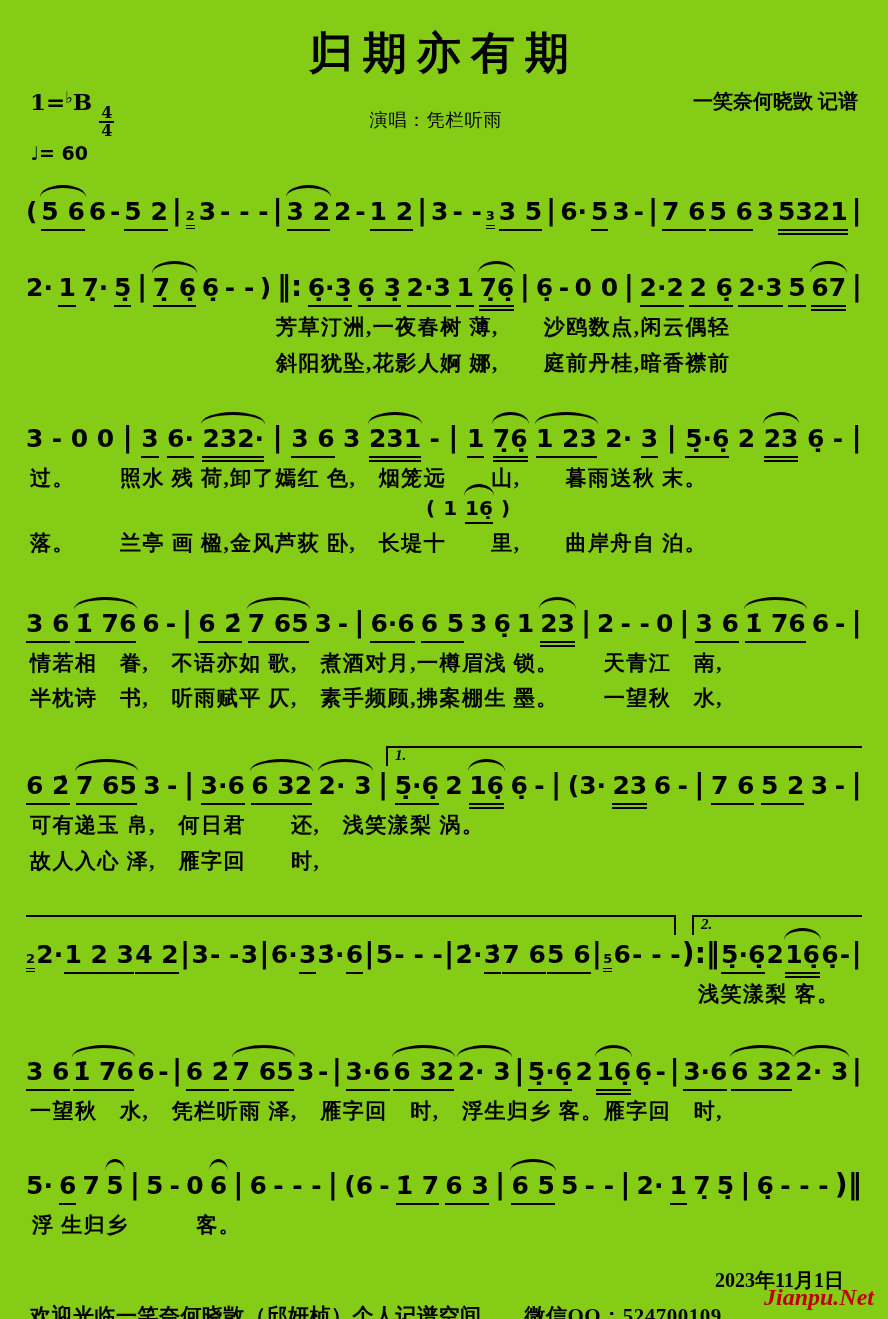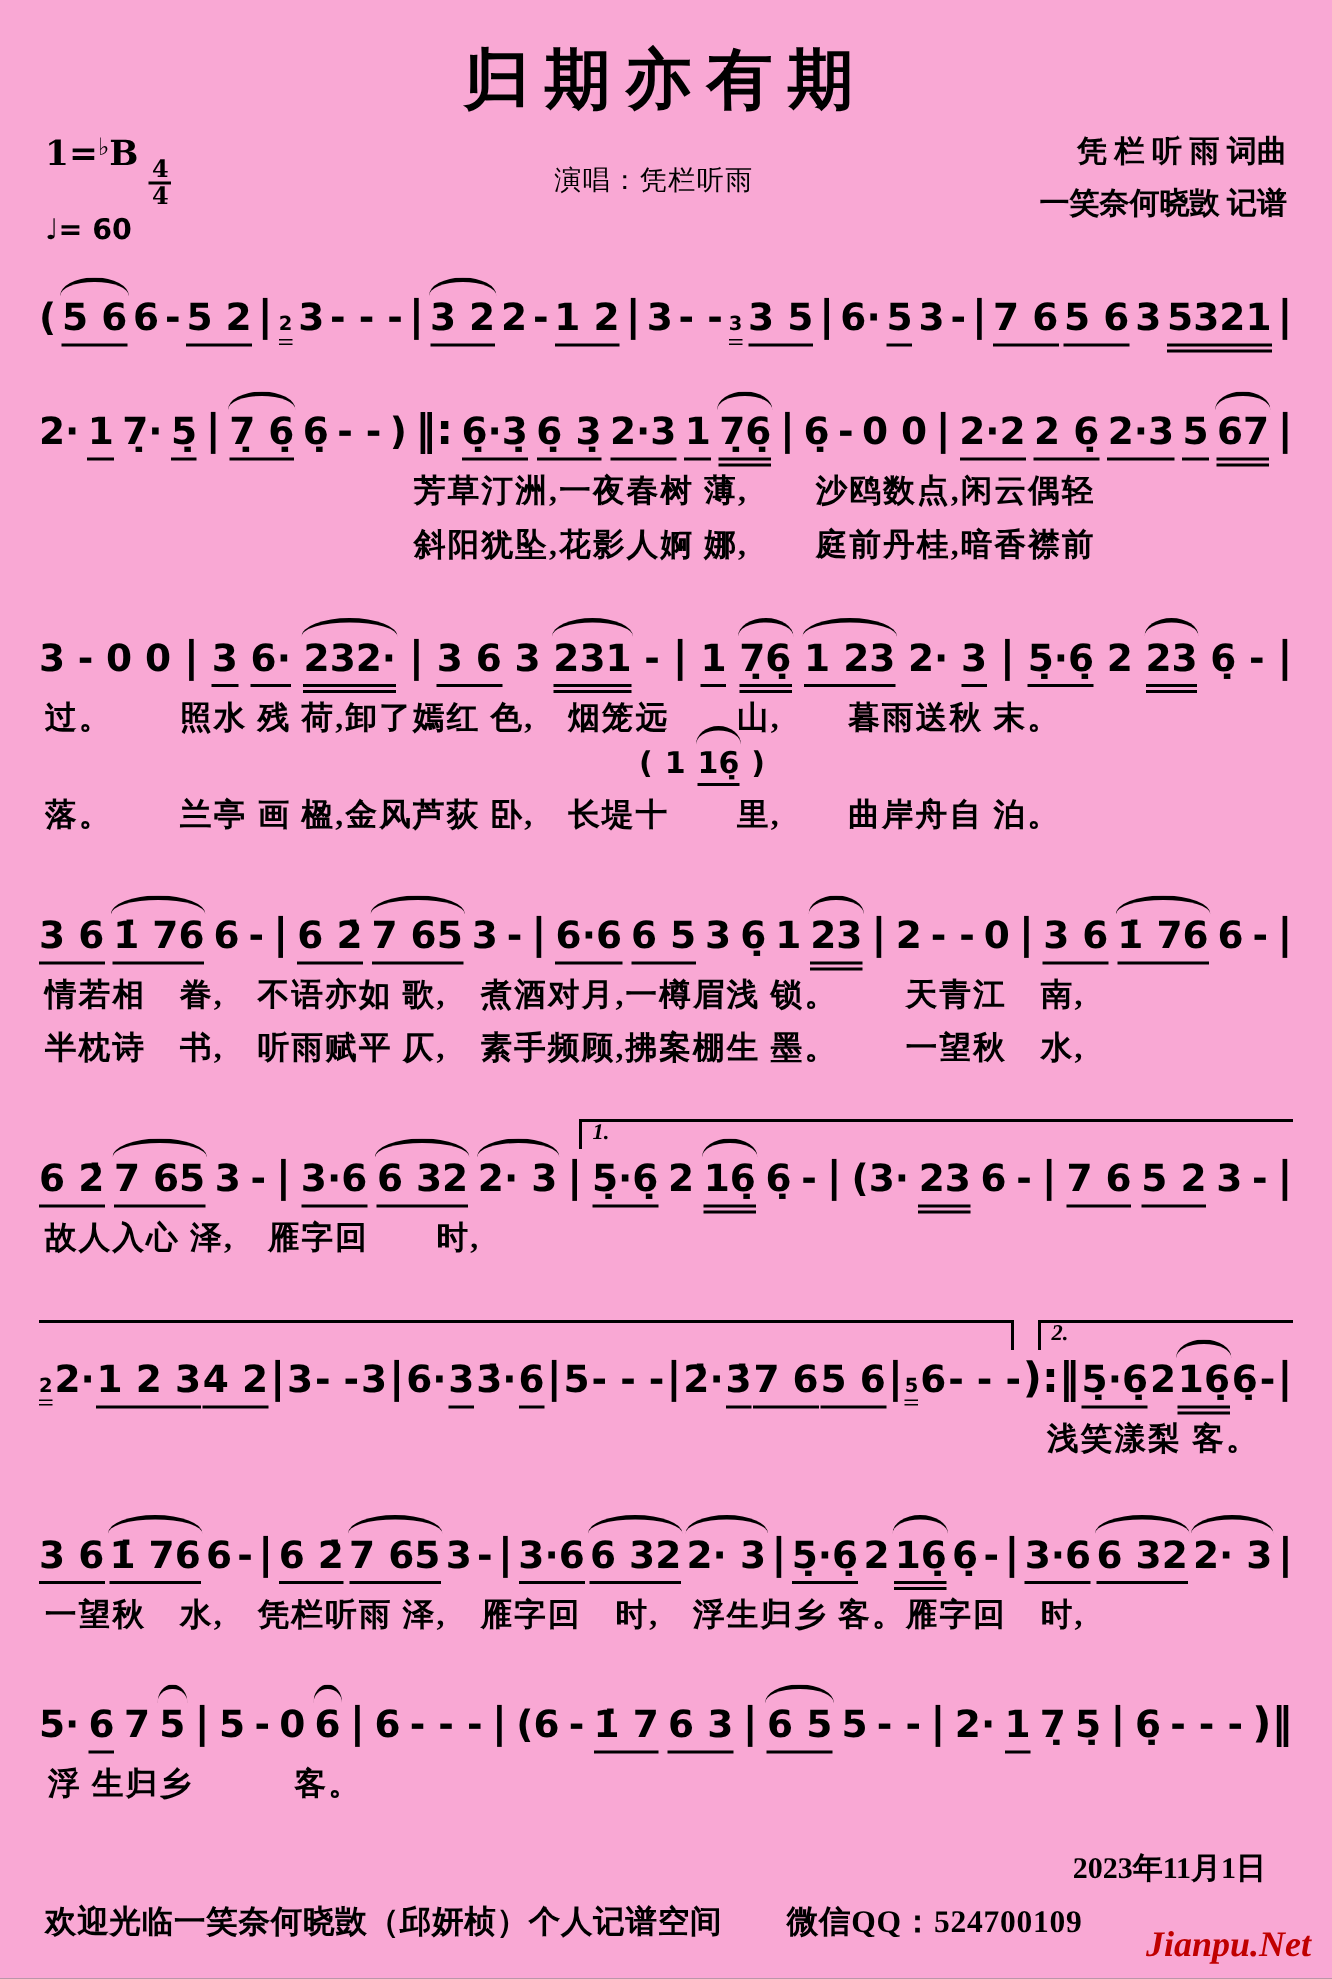--- a/index.html
+++ b/index.html
@@ -1,16 +1,16 @@
 <!DOCTYPE html>
 <html><head>
 <meta charset="utf-8">
 <style>
   html,body{margin:0;padding:0;background:#888;}
-  .page{width:888px;height:1319px;background:#f9a8d4;position:relative;overflow:hidden;
+  .page{width:888px;height:1319px;background:#84cc16;position:relative;overflow:hidden;
         font-family:"Liberation Serif",serif;color:#000;margin:0 auto;}
   
   .title{margin:30px 0 0 0;text-align:center;font-size:44px;font-weight:900;letter-spacing:10px;line-height:1.1;}
   .headrow{position:relative;height:96px;margin-top:4px;}
   .keysig{position:absolute;left:30px;top:6px;font-family:"DejaVu Serif",serif;font-weight:700;font-size:23px;line-height:1.25;}
   .keysig .flat{font-size:16px;vertical-align:7px;}
   .frac{display:inline-flex;flex-direction:column;line-height:1;font-size:16px;vertical-align:-8px;margin-left:7px;font-weight:700;text-align:center;}
   .frac i{font-style:normal;padding:0 2px;}
   .frac i:first-child{border-bottom:2px solid #000;}
   .tempo{font-family:"DejaVu Sans",sans-serif;font-weight:700;font-size:19px;margin-top:3px;}
@@ -59,21 +59,20 @@
   <div class="headrow">
     <div class="keysig">
       <div><span>1=</span><span class="flat">♭</span><b>B</b><span class="frac">
             <i>4</i>
             <i>4</i>
           </span></div>
       <div class="tempo">♩= 60</div>
     </div>
     <div class="singer">演唱：凭栏听雨</div>
     <div class="credits">
-      <div>凭 栏 听 雨  词曲</div>
       <div>一笑奈何晓敳  记谱</div>
     </div>
   </div>
 
   <div id="systems">
       <div class="system">
         <div class="notes">
           <span class="tok">(</span>
           <span class="tok u1 tie">5 6</span>
           <span class="tok">6</span>
@@ -231,20 +230,21 @@
           <span class="tok u2">23</span>
           <span class="tok">6</span>
           <span class="tok">-</span>
           <span class="tok bar">|</span>
           <span class="tok u1">7 6</span>
           <span class="tok u1">5 2</span>
           <span class="tok">3</span>
           <span class="tok">-</span>
           <span class="tok bar">|</span>
         </div>
+        <div class="lyrics" style="padding-left: 4px;">可有递玉 帛,　何日君　　还,　浅笑漾梨 涡。</div>
         <div class="lyrics" style="padding-left: 4px;">故人入心 泽,　雁字回　　时,</div>
       </div>
       <div class="system hasvolta">
         <div class="volta rightcap" style="left: 0px; width: 648px;">
           <span class="volta-label"></span>
         </div>
         <div class="volta leftcap" style="left: 666px; right: 0px;">
           <span class="volta-label">2.</span>
         </div>
         <div class="notes">

